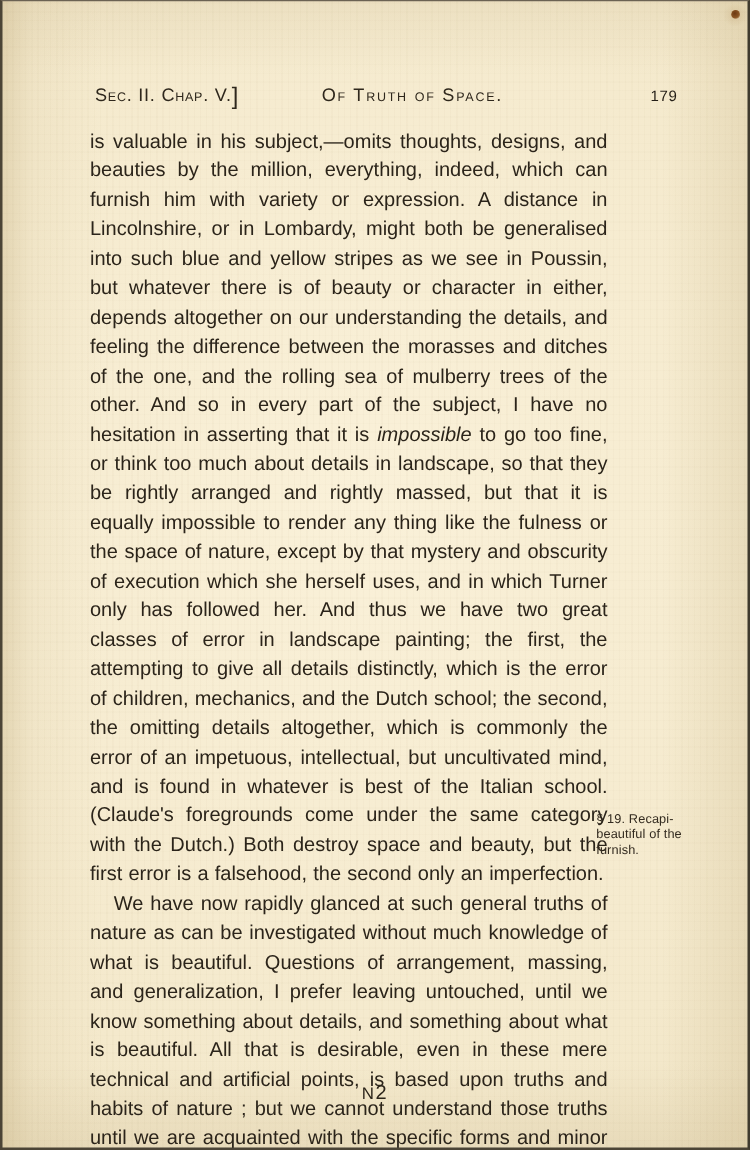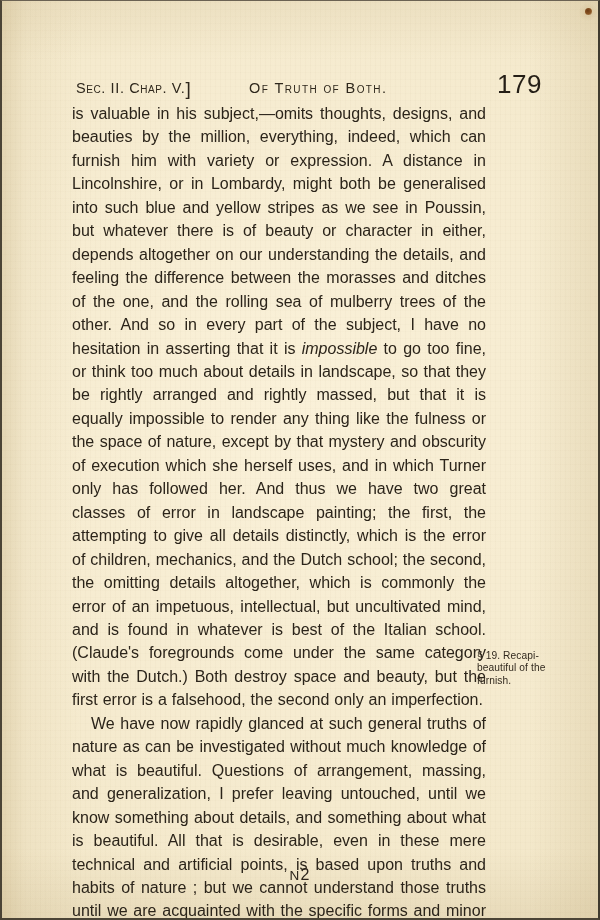--- a/index.html
+++ b/index.html
@@ -94,21 +94,21 @@
   }
   .head-center {
     font-variant: small-caps;
     font-size: 14.5px;
     letter-spacing: 1.4px;
     white-space: nowrap;
     margin-left: -52px;
     color: #2e271c;
   }
   .head-folio {
-    font-size: 26px;
+    font-size: 12px;
     letter-spacing: 0.5px;
     color: #241e16;
   }
   
   .body-block {
     position: absolute;
     left: 72px;
     top: 102px;
     width: 414px;
   }
@@ -192,21 +192,21 @@
 
   <div class="paper-tone"></div>
   <div class="paper-grain"></div>
 
   <div class="content">
 
     <div class="running-head">
       <span class="head-left">
         <span>Sec. II. Chap. V.</span><span class="head-bracket">]</span>
       </span>
-      <span class="head-center">Of Truth of Both.</span>
+      <span class="head-center">Of Truth of Space.</span>
       <span class="head-folio">179</span>
     </div>
 
     <div class="body-block">
 
       <p class="para">
         <span>is valuable in his subject,—omits thoughts, designs, and beauties by the million, everything, indeed, which can furnish him with variety or expression.  A distance in Lincolnshire, or in Lombardy, might both be generalised into such blue and yellow stripes as we see in Poussin, but whatever there is of beauty or character in either, depends altogether on our understanding the details, and feeling the difference between the morasses and ditches of the one, and the rolling sea of mulberry trees of the other.  And so in every part of the subject, I have no hesitation in asserting that it is </span><em>impossible</em><span> to go too fine, or think too much about details in landscape, so that they be rightly arranged and rightly massed, but that it is equally impossible to render any thing like the fulness or the space of nature, except by that mystery and obscurity of execution which she herself uses, and in which Turner only has followed her.  And thus we have two great classes of error in landscape painting; the first, the attempting to give all details distinctly, which is the error of children, mechanics, and the Dutch school; the second, the omitting details altogether, which is commonly the error of an impetuous, intellectual, but uncultivated mind, and is found in whatever is best of the Italian school.  (Claude's foregrounds come under the same category with the Dutch.)  Both destroy space and beauty, but the first error is a falsehood, the second only an imperfection.</span>
       </p>
 
       <p class="para indent">

